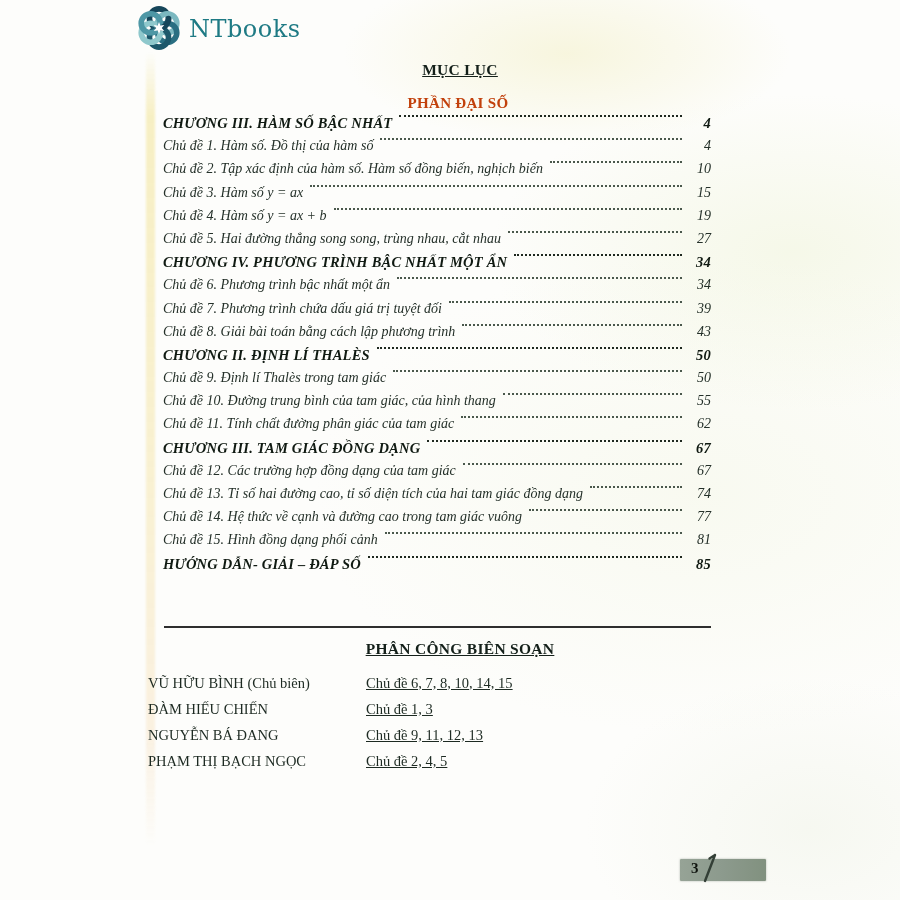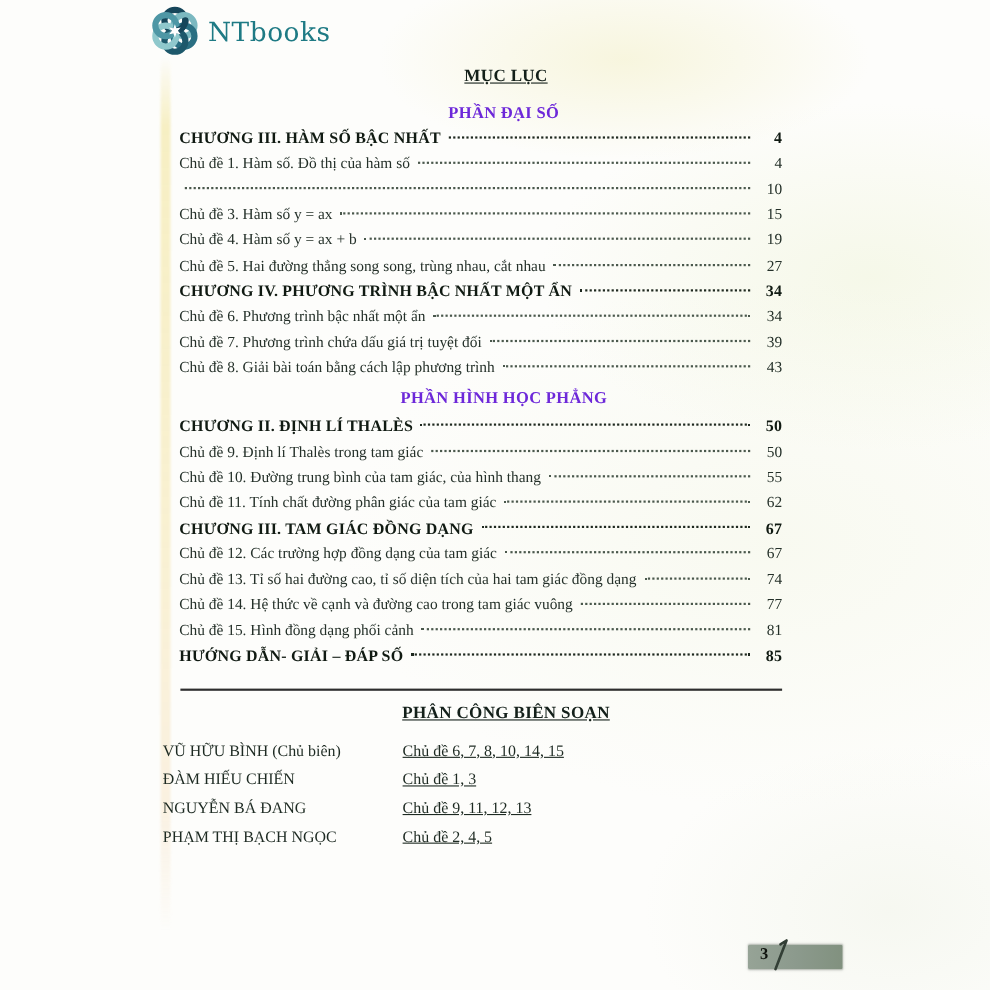--- a/index.html
+++ b/index.html
@@ -28,23 +28,23 @@
 
   
   .center-head{position:absolute;left:160px;width:600px;text-align:center;
     font-weight:bold;color:#14201a;font-size:15.5px;letter-spacing:0.3px;text-decoration:underline;}
   #main-title{top:61px;}
   #credits-heading{top:640px;}
 
   
   .toc{position:absolute;left:163px;top:92px;width:548px;color:#243029;font-size:14px;}
   .toc-heading{height:23px;line-height:23px;text-align:center;padding-left:42px;
-    font-weight:bold;color:#6d28d9;font-size:15px;letter-spacing:0.3px;}
+    font-weight:bold;color:#c2410c;font-size:15px;letter-spacing:0.3px;}
   .toc-section:nth-child(2) .toc-heading{margin-top:4px;margin-bottom:3px;}
-  .toc-row{display:flex;align-items:center;height:23.2px;}
+  .toc-row{display:flex;align-items:flex-start;height:23.2px;font-style:italic;}
   .toc-label{white-space:nowrap;padding-right:2px;}
   .toc-leader{flex:1;border-bottom:2px dotted #4a584c;margin:0 3px 4px 5px;min-width:12px;}
   .toc-page{min-width:26px;text-align:right;}
   .toc-row.chapter{font-weight:bold;color:#101a12;font-size:14.5px;letter-spacing:0.2px;}
   .toc-row.chapter .toc-leader{border-bottom:2.5px dotted #1e281f;margin-bottom:4px;}
 
   
   .divider{position:absolute;left:164px;top:626px;width:547px;height:0;border-top:2px solid #2e2e2e;}
 
   
@@ -92,20 +92,21 @@
     <span class="toc-label">CHƯƠNG III. HÀM SỐ BẬC NHẤT</span>
     <span class="toc-leader"></span>
     <span class="toc-page">4</span>
   </div>
         <div class="toc-row">
     <span class="toc-label">Chủ đề 1. Hàm số. Đồ thị của hàm số</span>
     <span class="toc-leader"></span>
     <span class="toc-page">4</span>
   </div>
         <div class="toc-row">
+    <span class="toc-label">Chủ đề 2. Tập xác định của hàm số. Hàm số đồng biến, nghịch biến</span>
     <span class="toc-leader"></span>
     <span class="toc-page">10</span>
   </div>
         <div class="toc-row">
     <span class="toc-label">Chủ đề 3. Hàm số y = ax</span>
     <span class="toc-leader"></span>
     <span class="toc-page">15</span>
   </div>
         <div class="toc-row">
     <span class="toc-label">Chủ đề 4. Hàm số y = ax + b</span>
@@ -132,21 +133,20 @@
     <span class="toc-leader"></span>
     <span class="toc-page">39</span>
   </div>
         <div class="toc-row">
     <span class="toc-label">Chủ đề 8. Giải bài toán bằng cách lập phương trình</span>
     <span class="toc-leader"></span>
     <span class="toc-page">43</span>
   </div>
       </div>
       <div class="toc-section">
-    <div class="toc-heading">PHẦN HÌNH HỌC PHẲNG</div>
   <div class="toc-row chapter">
     <span class="toc-label">CHƯƠNG II. ĐỊNH LÍ THALÈS</span>
     <span class="toc-leader"></span>
     <span class="toc-page">50</span>
   </div>
         <div class="toc-row">
     <span class="toc-label">Chủ đề 9. Định lí Thalès trong tam giác</span>
     <span class="toc-leader"></span>
     <span class="toc-page">50</span>
   </div>

